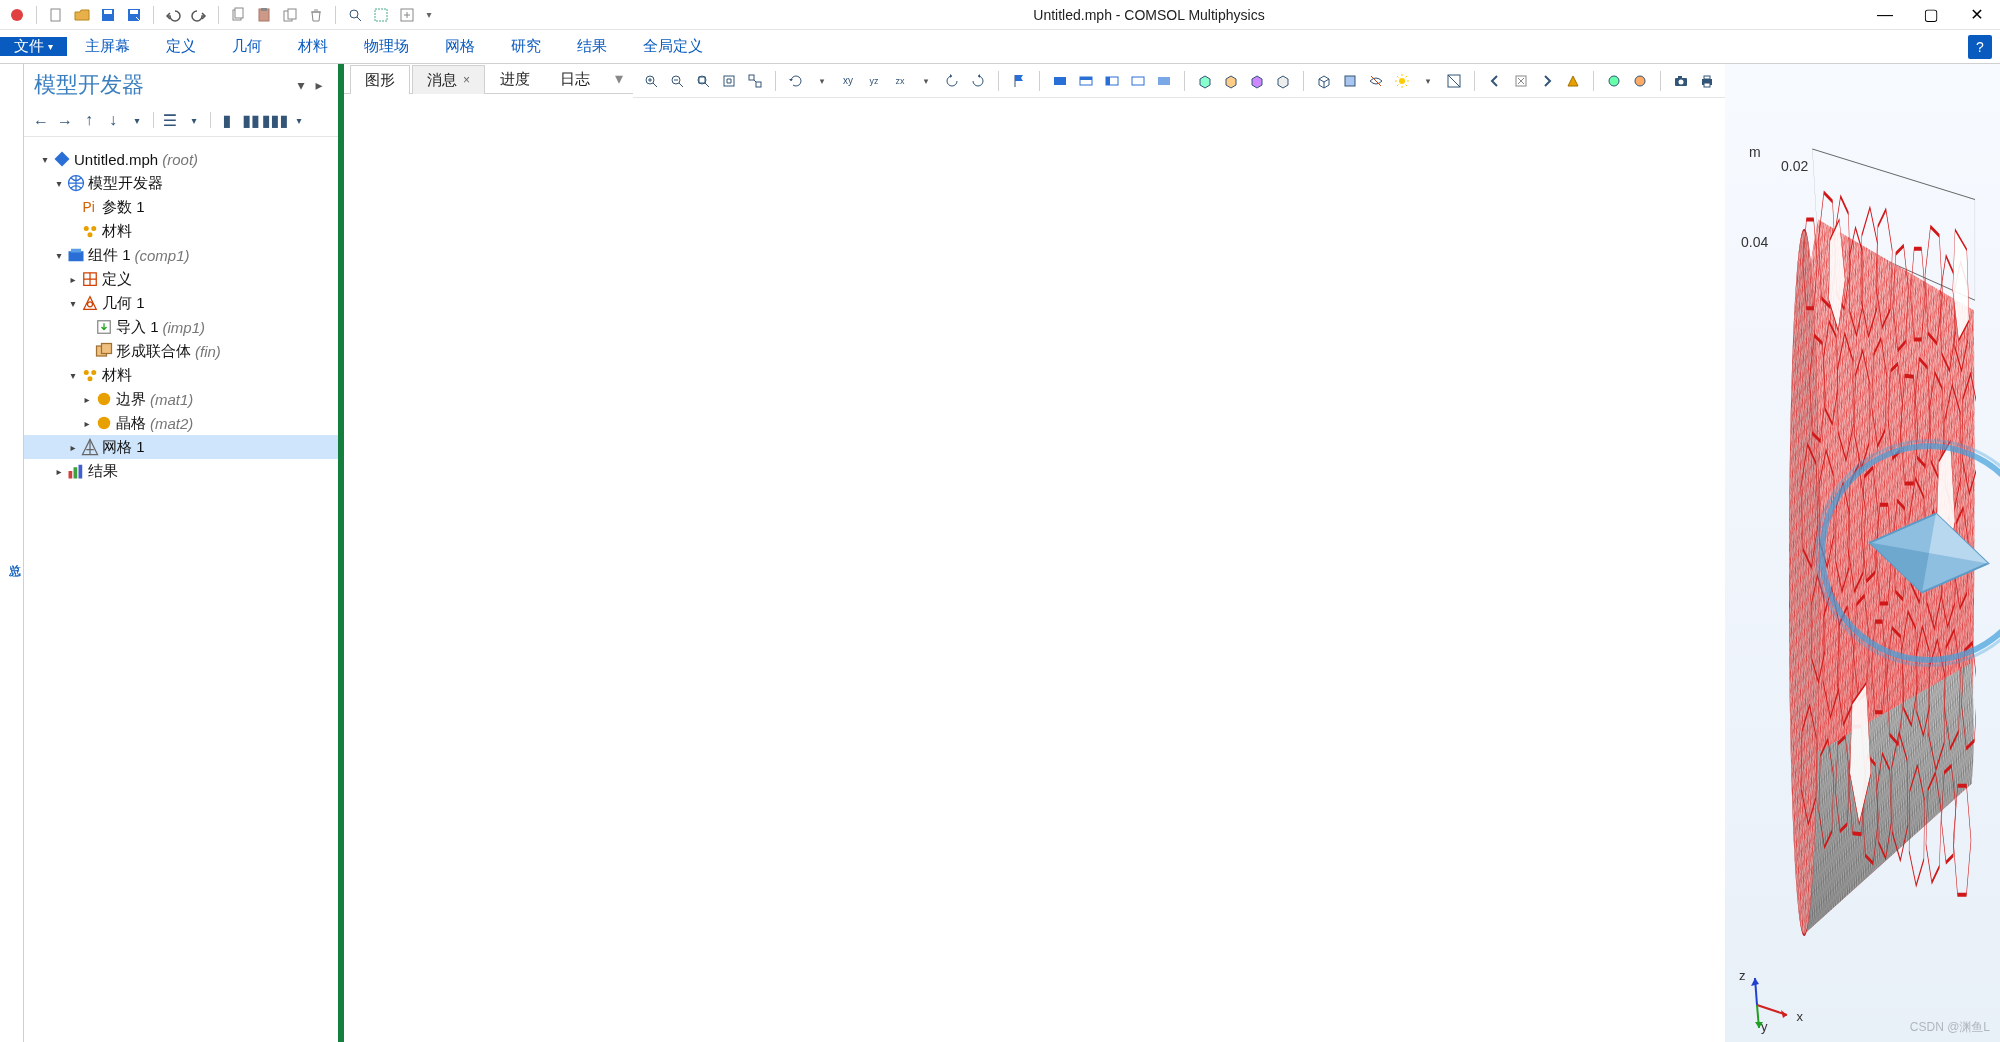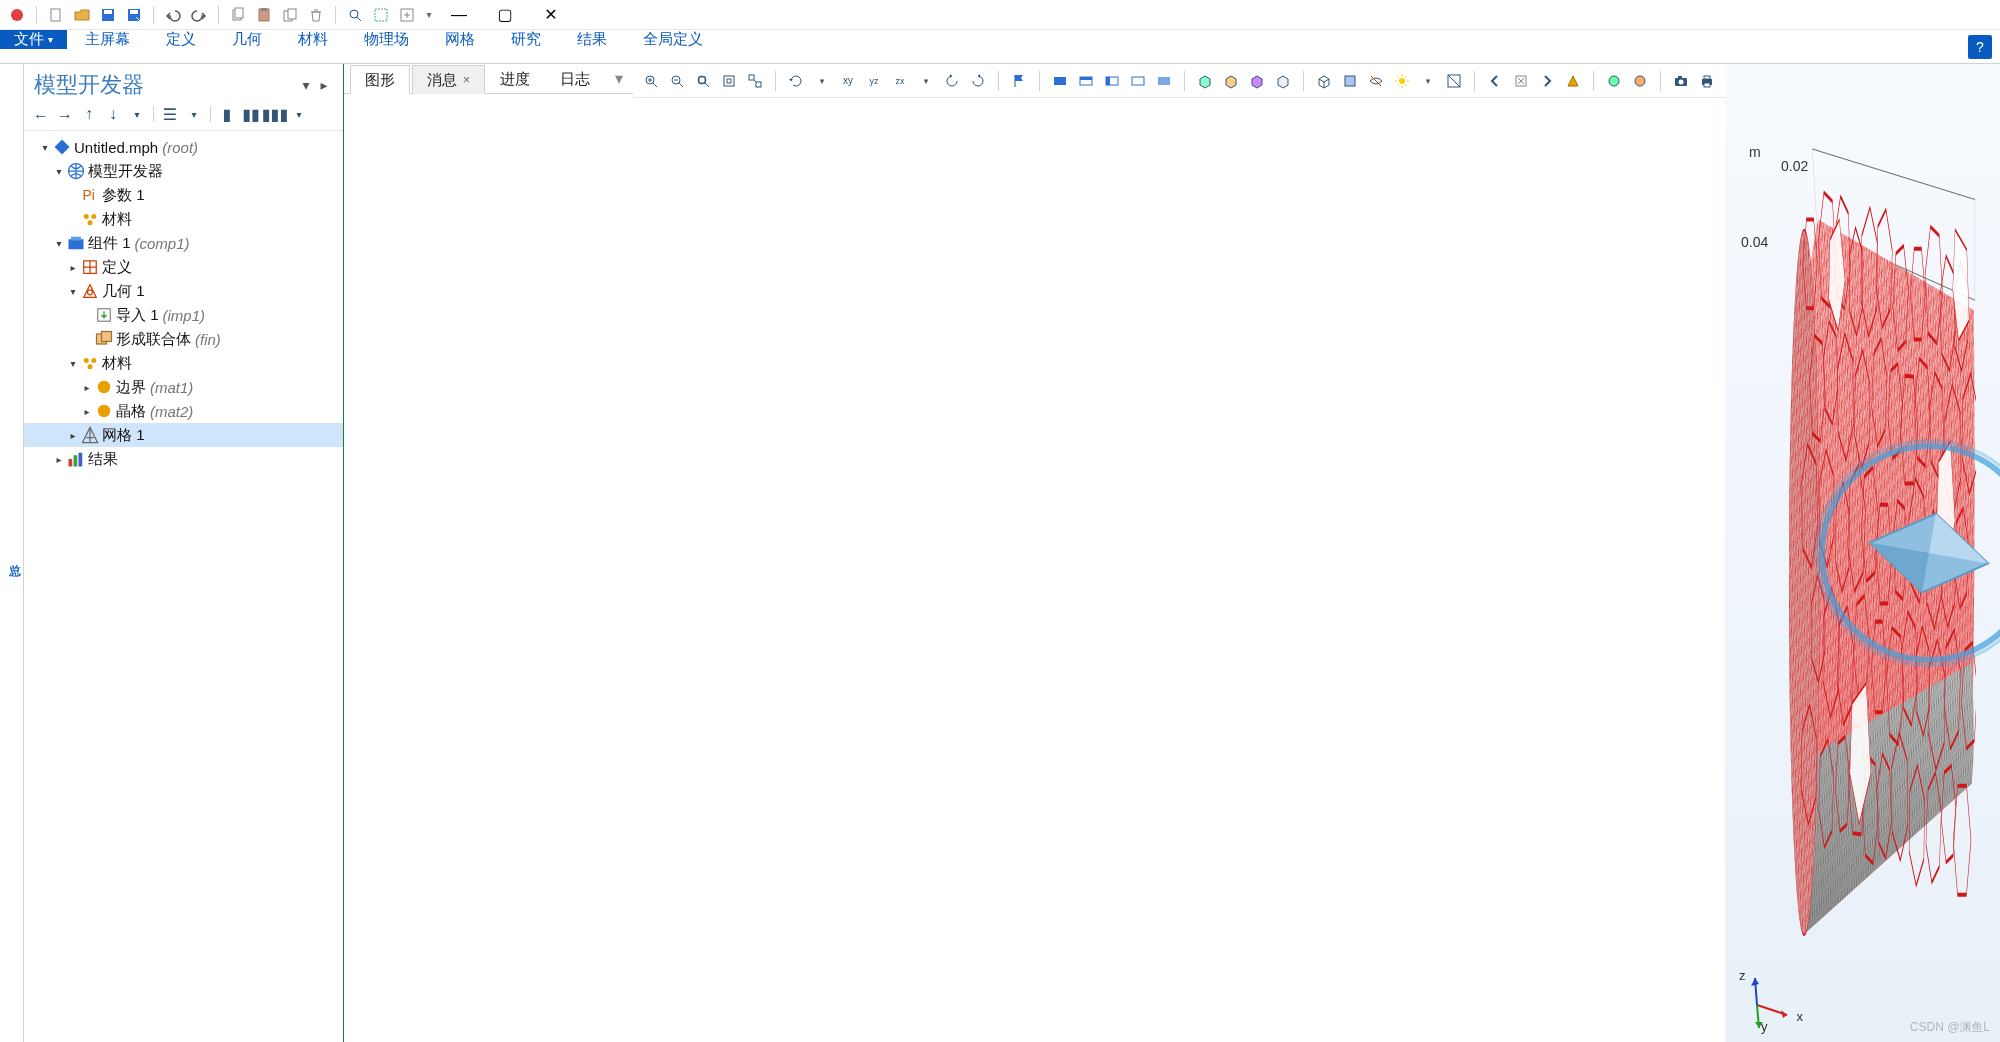--- a/index.html
+++ b/index.html
@@ -10,32 +10,32 @@
 .title-bar .left-icons { display: flex; align-items: center; gap: 4px; padding-left: 6px; }
 .title-bar .left-icons .ico { width: 22px; height: 22px; display: flex; align-items: center; justify-content: center; cursor: pointer; }
 .title-bar .sep { width: 1px; height: 18px; background: #d0d0d0; margin: 0 4px; }
 .title-bar .title { flex: 1; text-align: center; font-size: 14px; color: #222; }
 .title-bar .win-controls { display: flex; }
 .title-bar .win-controls .btn { width: 46px; height: 30px; display: flex; align-items: center; justify-content: center; cursor: pointer; }
 
 .ico svg { width: 16px; height: 16px; }
 
 
-.ribbon { height: 34px; display: flex; align-items: flex-start; background: #fff; border-bottom: 1px solid #d0d0d0; }
+.ribbon { height: 34px; display: flex; align-items: center; background: #fff; border-bottom: 1px solid #d0d0d0; }
 .ribbon .file-btn { background: #0a5bbf; color: #fff; padding: 0 14px; display: flex; align-items: center; gap: 4px; font-size: 15px; cursor: pointer; }
 .ribbon .file-btn .caret { font-size: 10px; }
 .ribbon .tab { padding: 0 18px; display: flex; align-items: center; color: #0a5bbf; font-size: 15px; cursor: pointer; border-right: 0; }
 .ribbon .help { margin-left: auto; width: 24px; height: 24px; align-self: center; margin-right: 8px; background: #0a5bbf; color: #fff; display: flex; align-items: center; justify-content: center; font-size: 14px; border-radius: 2px; cursor: pointer; }
 
 
 .main { display: flex; height: calc(1042px - 30px - 34px); }
 .left-strip { width: 24px; background: #fff; border-right: 1px solid #d0d0d0; display: flex; flex-direction: column; align-items: center; padding-top: 4px; color: #0a5bbf; font-size: 12px; writing-mode: vertical-rl; }
 
 
-.builder { width: 320px; border-right: 1px solid #15803d; display: flex; flex-direction: column; background: #fff; }
+.builder { width: 320px; border-right: 6px solid #15803d; display: flex; flex-direction: column; background: #fff; gap: 6px; }
 .builder-head { font-size: 22px; color: #3a7ebf; padding: 6px 10px 2px 10px; font-weight: 400; display: flex; align-items: center; }
 .builder-head .spacer { flex: 1; }
 .builder-head .small-ico { width: 18px; font-size: 14px; color: #555; cursor: pointer; text-align: center; }
 .builder-tools { display: flex; align-items: center; gap: 2px; padding: 2px 6px 6px 6px; border-bottom: 1px solid #e5e5e5; }
 .builder-tools .t { width: 22px; height: 20px; display: flex; align-items: center; justify-content: center; color: #357; cursor: pointer; }
 .builder-tools .tsep { width: 1px; height: 16px; background: #d0d0d0; margin: 0 3px; }
 
 .tree { flex: 1; overflow: auto; padding: 4px 0; font-size: 15px; color: #111; }
 .tree-row { display: flex; align-items: center; height: 24px; padding-right: 8px; cursor: pointer; white-space: nowrap; }
 .tree-row.selected { background: #cfe5fb; }
@@ -165,20 +165,21 @@
         </svg>
       </span>
     <span class="ico">
         <svg viewBox="0 0 16 16">
           <rect x="2" y="2" width="12" height="12" fill="none" stroke="#888"></rect>
           <path d="M5 8h6M8 5v6" stroke="#888"></path>
         </svg>
       </span>
     <span class="ico" style="width:14px;color:#666;font-size:10px;">▾</span>
   </div>
+  <div class="title">Untitled.mph - COMSOL Multiphysics</div>
   <div class="win-controls">
     <div class="btn">
         <span>—</span>
       </div>
     <div class="btn">
         <span>▢</span>
       </div>
     <div class="btn close">
         <span>✕</span>
       </div>

